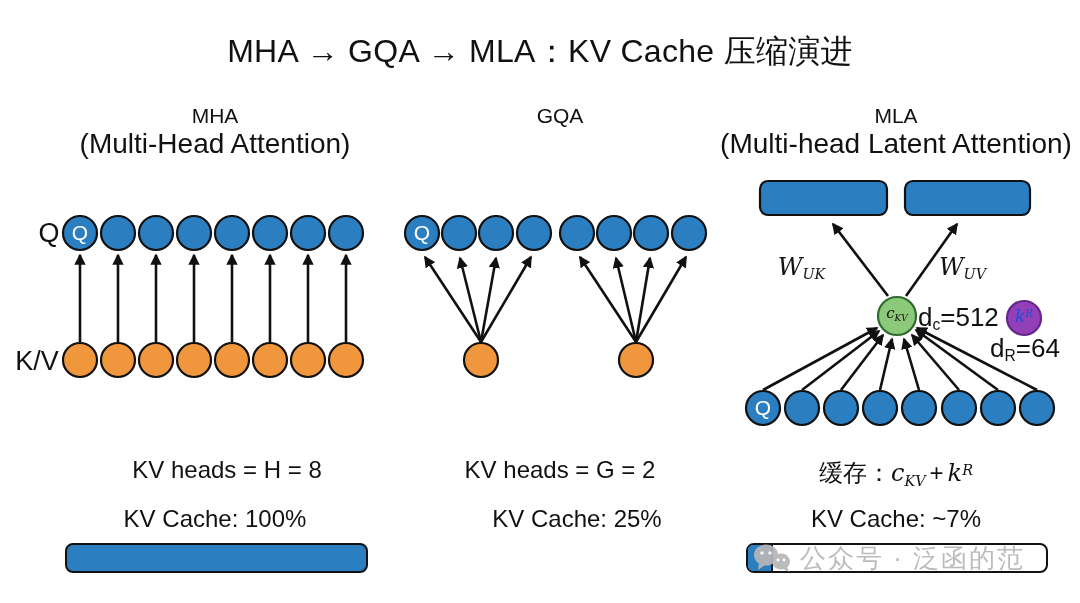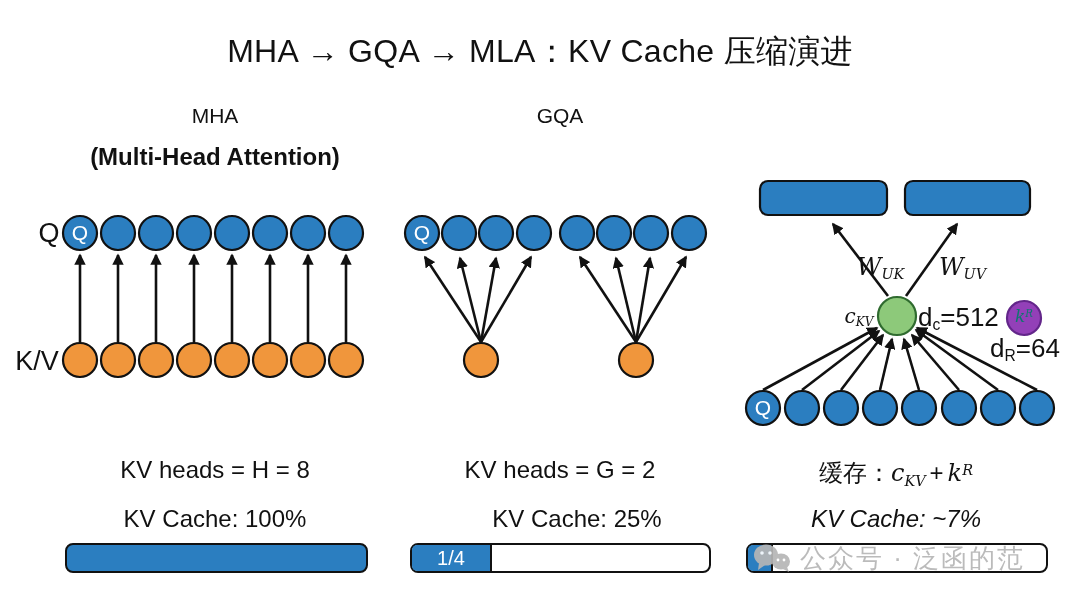--- a/index.html
+++ b/index.html
@@ -3,21 +3,21 @@
 <meta charset="utf-8">
 <style>
   html,body{margin:0;padding:0;background:#fff;}
   .stage{position:relative;width:1080px;height:603px;background:#ffffff;overflow:hidden;
          font-family:"Liberation Sans","DejaVu Sans",sans-serif;color:#111;}
   .abs{position:absolute;}
   .ctr{text-align:center;}
   .title{top:30px;left:0;width:100%;font-size:32px;font-weight:500;letter-spacing:.3px;}
   .hdr{top:102px;}
   .hdr-name{font-size:21px;line-height:28px;}
-  .hdr-sub{font-size:24px;line-height:24px;margin-top:15px;font-weight:bold;}
+  .hdr-sub{font-size:28px;line-height:24px;margin-top:2px;}
   .side-label{font-size:27px;}
   .circle-q{font-size:21px;color:#fff;width:30px;height:28px;line-height:28px;text-align:center;}
   .rowtext{font-size:24px;height:28px;line-height:28px;}
   .mi{font-style:italic;font-family:"DejaVu Serif","Liberation Serif",serif;}
   .msub{font-style:italic;font-family:"DejaVu Serif","Liberation Serif",serif;font-size:.60em;vertical-align:-.28em;}
   .msup{font-style:italic;font-family:"DejaVu Serif","Liberation Serif",serif;font-size:.60em;vertical-align:.45em;}
   .ssub{font-size:.60em;vertical-align:-.28em;}
   .wlabel{font-size:24px;}
   .dim{font-size:26px;}
   .bar{top:543px;height:30px;box-sizing:border-box;border:2.5px solid #111;border-radius:8px;background:#fff;}
@@ -37,20 +37,24 @@
 
   <div class="abs title ctr">MHA → GQA → MLA：KV Cache 压缩演进</div>
 
   <div class="abs hdr ctr" style="left:40px;width:350px;">
     <div class="hdr-name">MHA</div>
     <div class="hdr-sub">(Multi-Head Attention)</div>
   </div>
   <div class="abs hdr ctr" style="left:385px;width:350px;">
     <div class="hdr-name">GQA</div>
   </div>
+  <div class="abs hdr ctr" style="left:718px;width:356px;">
+    <div class="hdr-name">MLA</div>
+    <div class="hdr-sub">(Multi-head Latent Attention)</div>
+  </div>
 
   <svg class="art" viewBox="0 0 1080 603">
     <defs>
       <marker id="ah" viewBox="0 0 10 10" refX="8.6" refY="5" markerWidth="4.4" markerHeight="4.4" orient="auto-start-reverse">
         <path d="M0,0 L10,5 L0,10 z" fill="#111"></path>
       </marker>
     </defs>
 
     <g stroke="#111" stroke-width="2.6">
       <line x1="80" y1="342" x2="80" y2="255" marker-end="url(#ah)"></line>
@@ -148,45 +152,40 @@
     </g>
   </svg>
 
   <div class="abs side-label ctr" style="left:32px;top:218px;width:34px;">Q</div>
   <div class="abs side-label ctr" style="left:8px;top:346px;width:58px;">K/V</div>
 
   <div class="abs circle-q" style="left:65px;top:219px;">Q</div>
   <div class="abs circle-q" style="left:407px;top:219px;">Q</div>
   <div class="abs circle-q" style="left:748px;top:394px;">Q</div>
 
-  <div class="abs ctr wlabel" style="left:838px;top:253px;width:85px;"><span class="mi">W</span><span class="msub">UK</span></div>
+  <div class="abs ctr wlabel" style="left:759px;top:253px;width:85px;"><span class="mi">W</span><span class="msub">UK</span></div>
   <div class="abs ctr wlabel" style="left:920px;top:253px;width:85px;"><span class="mi">W</span><span class="msub">UV</span></div>
 
-  <div class="abs ctr" style="left:835px;top:304px;width:48px;font-size:20px;"><span class="mi">c</span><span class="msub">KV</span></div>
+  <div class="abs ctr" style="left:873px;top:304px;width:48px;font-size:15px;"><span class="mi">c</span><span class="msub">KV</span></div>
 
   <div class="abs dim" style="left:918px;top:302px;"><span>d</span><span class="ssub">c</span><span>=512</span></div>
 
-  <div class="abs ctr" style="left:1006px;top:306px;width:36px;font-size:17px;color:#0f766e;"><span class="mi">k</span><span class="msup">R</span></div>
+  <div class="abs ctr" style="left:1006px;top:306px;width:36px;font-size:17px;color:#1d4ed8;"><span class="mi">k</span><span class="msup">R</span></div>
 
   <div class="abs dim ctr" style="left:960px;top:333px;width:130px;"><span>d</span><span class="ssub">R</span><span>=64</span></div>
 
-  <div class="abs rowtext ctr" style="left:40px;top:456px;width:350px;">KV heads = H = 8</div>
+  <div class="abs rowtext ctr" style="left:52px;top:456px;width:350px;">KV heads = H = 8</div>
   <div class="abs rowtext ctr" style="left:385px;top:456px;width:350px;">KV heads = G = 2</div>
   <div class="abs rowtext ctr" style="left:718px;top:456px;width:356px;"><span>缓存：</span><span class="mi">c</span><span class="msub">KV</span><span class="plus">+</span><span class="mi">k</span><span class="msup">R</span></div>
 
   <div class="abs rowtext ctr" style="left:40px;top:505px;width:350px;text-align:center;">KV Cache: 100%</div>
   <div class="abs rowtext ctr" style="left:402px;top:505px;width:350px;">KV Cache: 25%</div>
-  <div class="abs rowtext ctr" style="left:718px;top:505px;width:356px;font-style:italic;">KV Cache: ~7%</div>
+  <div class="abs rowtext ctr" style="left:718px;top:505px;width:356px;">KV Cache: ~7%</div>
 
   <div class="abs bar bar-full" style="left:65px;width:303px;"></div>
-  <div class="abs bar" style="left:410px;width:301px;">
-    <div class="bar-fill" style="width:78px;">
-        <span>1/4</span>
-      </div>
-  </div>
   <div class="abs bar" style="left:746px;width:302px;">
     <div class="bar-fill" style="width:23px;"></div>
   </div>
 
   <div class="abs wm">
     <svg width="40" height="30" viewBox="0 0 40 30">
       <ellipse cx="14" cy="12" rx="12" ry="10.5" fill="#b6b6b6"></ellipse>
       <path d="M7 20 L6 27 L13 22 z" fill="#b6b6b6"></path>
       <circle cx="10" cy="10" r="1.8" fill="#ffffff"></circle>
       <circle cx="18" cy="10" r="1.8" fill="#ffffff"></circle>

